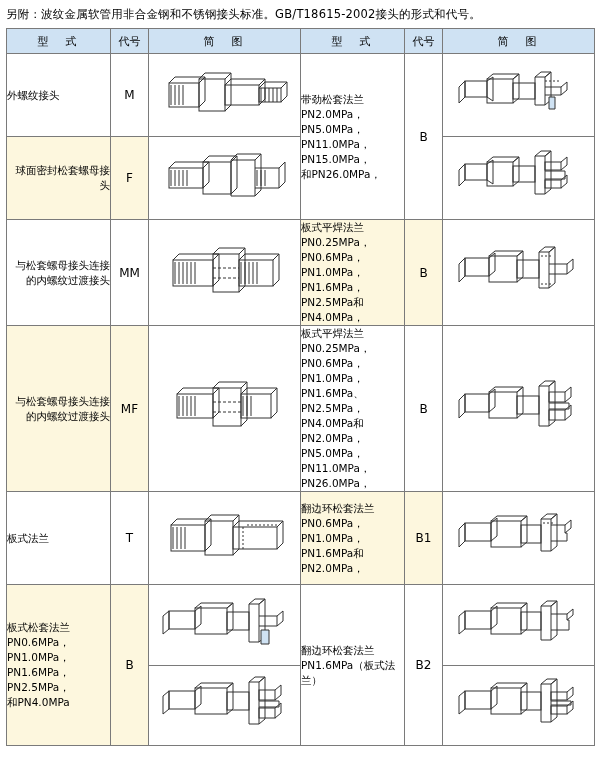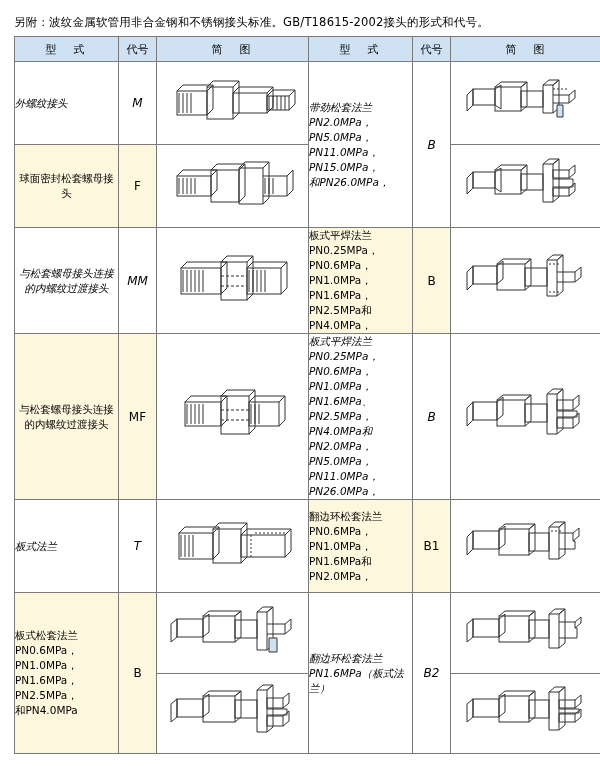--- a/index.html
+++ b/index.html
@@ -12,21 +12,21 @@
     height: 768px;
     font-family: "DejaVu Sans", "Liberation Sans", sans-serif;
     color: #000;
     overflow: hidden;
   }
   .page {
     width: 600px;
     height: 564px;
     position: relative;
     box-sizing: border-box;
-    padding: 8px;
+    padding: 0;
   }
   .caption {
     font-size: 11.5px;
     line-height: 15px;
     padding: 7px 6px 6px 6px;
     color: #000;
     letter-spacing: 0.2px;
   }
   table.main {
     border-collapse: collapse;
@@ -48,27 +48,27 @@
     letter-spacing: 3px;
     font-weight: normal;
   }
   .hdr.code { letter-spacing: 0px; }
   .txt-cell {
     font-size: 10.5px;
     line-height: 15px;
     padding: 4px 5px;
     text-align: left;
   }
-  .txt-cell.center { text-align: center; }
+  .txt-cell.center { text-align: right; }
   .code-cell {
     text-align: center;
     font-size: 12px;
   }
   .yellow { background: #fdf7de; }
-  .white { background: #ffffff; font-style: italic; }
+  .white { background: #ffffff; }
   .fig-cell {
     background: #ffffff;
     text-align: center;
     padding: 2px 0;
   }
   .fig {
     display: block;
     margin: 0 auto;
   }
   .col-type { width: 104px; }

